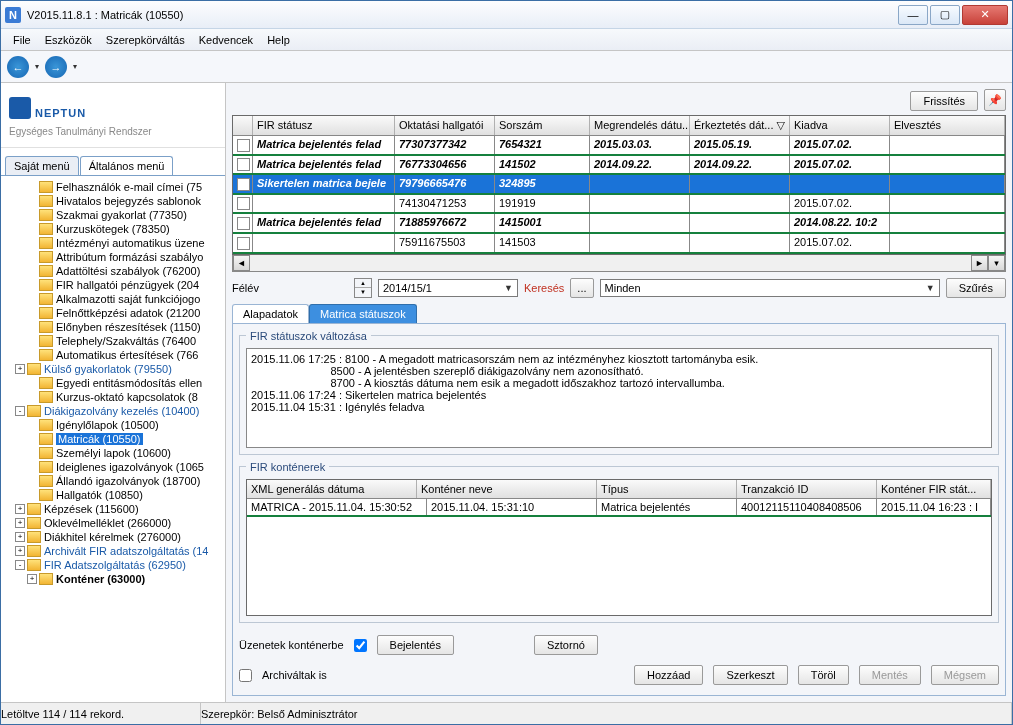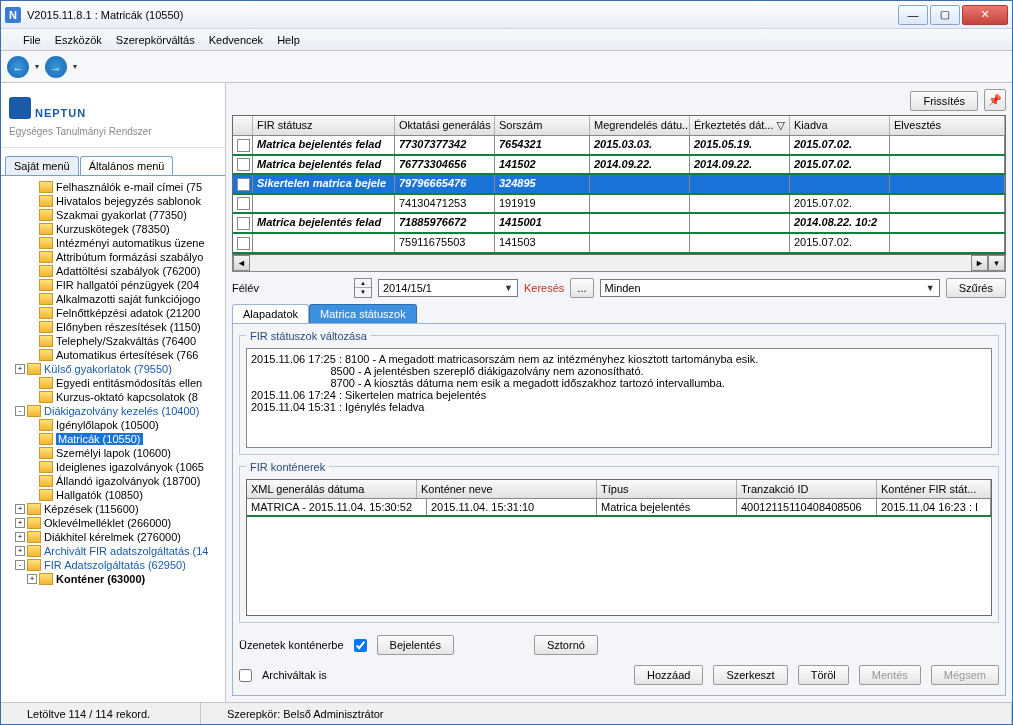--- a/index.html
+++ b/index.html
@@ -4,21 +4,21 @@
 <style>
 * { box-sizing: border-box; font-family: Tahoma, Arial, sans-serif; font-size: 11px; margin: 0; padding: 0; }
 body { background: #fff; overflow: hidden; }
 .window { width: 1013px; height: 725px; border: 1px solid #3b6ea5; background: #f0f0f0; display: flex; flex-direction: column; }
 .titlebar { height: 28px; background: linear-gradient(#fdfdfe, #e8eef7); display: flex; align-items: center; padding: 0 4px; border-bottom: 1px solid #c5d5e6; }
 .titlebar .icon { width: 16px; height: 16px; background: #3a7bd5; margin-right: 6px; display: inline-flex; align-items: center; justify-content: center; color: #fff; font-weight: bold; border-radius: 2px; }
 .titlebar .title { flex: 1; color: #000; }
 .titlebar .winbtns { display: flex; }
 .titlebar .winbtn { width: 30px; height: 20px; border: 1px solid #8aa7c7; background: linear-gradient(#f7fbff, #dbe8f7); margin-left: 2px; display: flex; align-items: center; justify-content: center; cursor: pointer; border-radius: 2px; font-size: 11px; }
 .titlebar .close { width: 46px; background: linear-gradient(#e67a73, #c8423a); border-color: #b03a33; color: #fff; }
-.menubar { height: 22px; background: linear-gradient(#f7f9fc, #eaeef5); border-bottom: 1px solid #c5c5c5; display: flex; align-items: center; padding: 0 22px; gap: 14px; }
+.menubar { height: 22px; background: linear-gradient(#f7f9fc, #eaeef5); border-bottom: 1px solid #c5c5c5; display: flex; align-items: center; padding: 0 12px; gap: 14px; }
 .menubar span { cursor: pointer; }
 .toolbar { height: 32px; background: #f5f7fb; border-bottom: 1px solid #c5c5c5; display: flex; align-items: center; padding: 0 6px; gap: 6px; }
 .navbtn { width: 22px; height: 22px; border-radius: 11px; display: flex; align-items: center; justify-content: center; color: #fff; cursor: pointer; }
 .navbtn.back { background: radial-gradient(#3a96d8, #1666b3); }
 .navbtn.fwd { background: radial-gradient(#3a96d8, #1666b3); }
 .smallarrow { font-size: 8px; color: #333; cursor: pointer; }
 .content { flex: 1; display: flex; overflow: hidden; }
 .sidebar { width: 225px; border-right: 1px solid #c5c5c5; background: #fff; display: flex; flex-direction: column; overflow: hidden; }
 .logo { padding: 10px 8px; border-bottom: 1px solid #e0e0e0; }
 .logo-text { color: #1a5aa8; font-size: 26px; font-weight: bold; letter-spacing: 1px; }
@@ -64,21 +64,21 @@
 .tabstrip { display: flex; }
 .tab2 { padding: 3px 10px; border: 1px solid #9ab5d4; border-bottom: none; cursor: pointer; border-radius: 3px 3px 0 0; background: #fff; }
 .tab2.active { background: #3d8fe0; color: #fff; border-color: #2f6eab; }
 .panel { border: 1px solid #9ab5d4; flex: 1; padding: 6px; background: #f3f5f9; display: flex; flex-direction: column; overflow: hidden; }
 .fieldset { border: 1px solid #bcc7d4; padding: 6px; margin-bottom: 6px; }
 .fieldset legend { padding: 0 4px; color: #2a4a7a; }
 .logbox { border: 1px solid #888; background: #fff; height: 100px; padding: 4px; overflow: auto; white-space: pre; }
 .bottomrow { display: flex; align-items: center; gap: 10px; padding: 6px 0; }
 .bottomrow2 { display: flex; align-items: center; gap: 10px; padding: 4px 0; }
 .statusbar { height: 22px; border-top: 1px solid #c5c5c5; background: #f0f0f0; display: flex; align-items: center; }
-.statusbar > div { padding: 0 26px; border-right: 1px solid #c5c5c5; height: 100%; display: flex; align-items: center; }
+.statusbar > div { padding: 0 0; border-right: 1px solid #c5c5c5; height: 100%; display: flex; align-items: center; }
 input[type=checkbox] { width: 13px; height: 13px; }
 </style>
 </head>
 <body>
 
 <div class="window">
   <div class="titlebar">
     <span class="icon">N</span>
     <span class="title">V2015.11.8.1 : Matricák (10550)</span>
     <div class="winbtns">
@@ -316,21 +316,21 @@
     <div class="main">
       <div class="toprow">
         <button class="btn">Frissítés</button>
         <div class="iconbtn">📌</div>
       </div>
 
       <div class="grid">
         <div class="grid-header">
           <div class="chkcell"></div>
           <div style="width:142px">FIR státusz</div>
-          <div style="width:100px">Oktatási generálás</div>
+          <div style="width:100px">Oktatási hallgatói</div>
           <div style="width:95px">Sorszám</div>
           <div style="width:100px">Megrendelés dátu...</div>
           <div style="width:100px">Érkeztetés dát... ▽</div>
           <div style="width:100px">Kiadva</div>
           <div style="flex:1">Elvesztés</div>
         </div>
         <div id="grid-body">
             <div class="grid-row bold">
               <div class="chkcell"><span class="chk"></span></div>
               <div style="width: 142px;">Matrica bejelentés felad</div>

